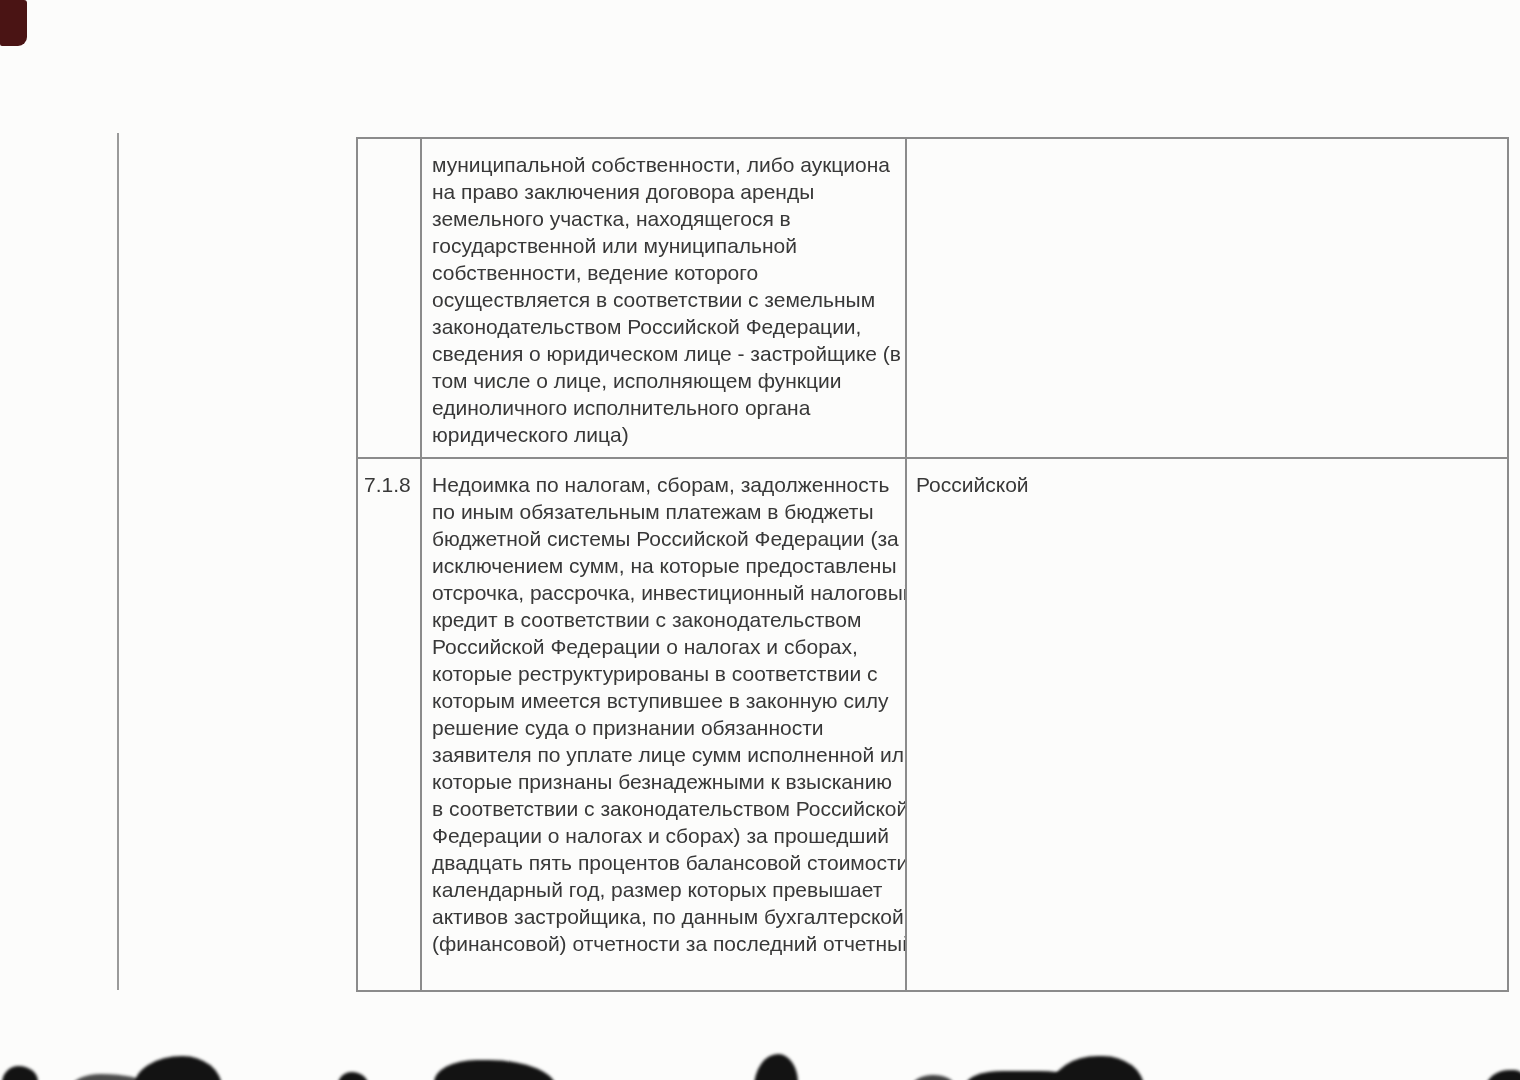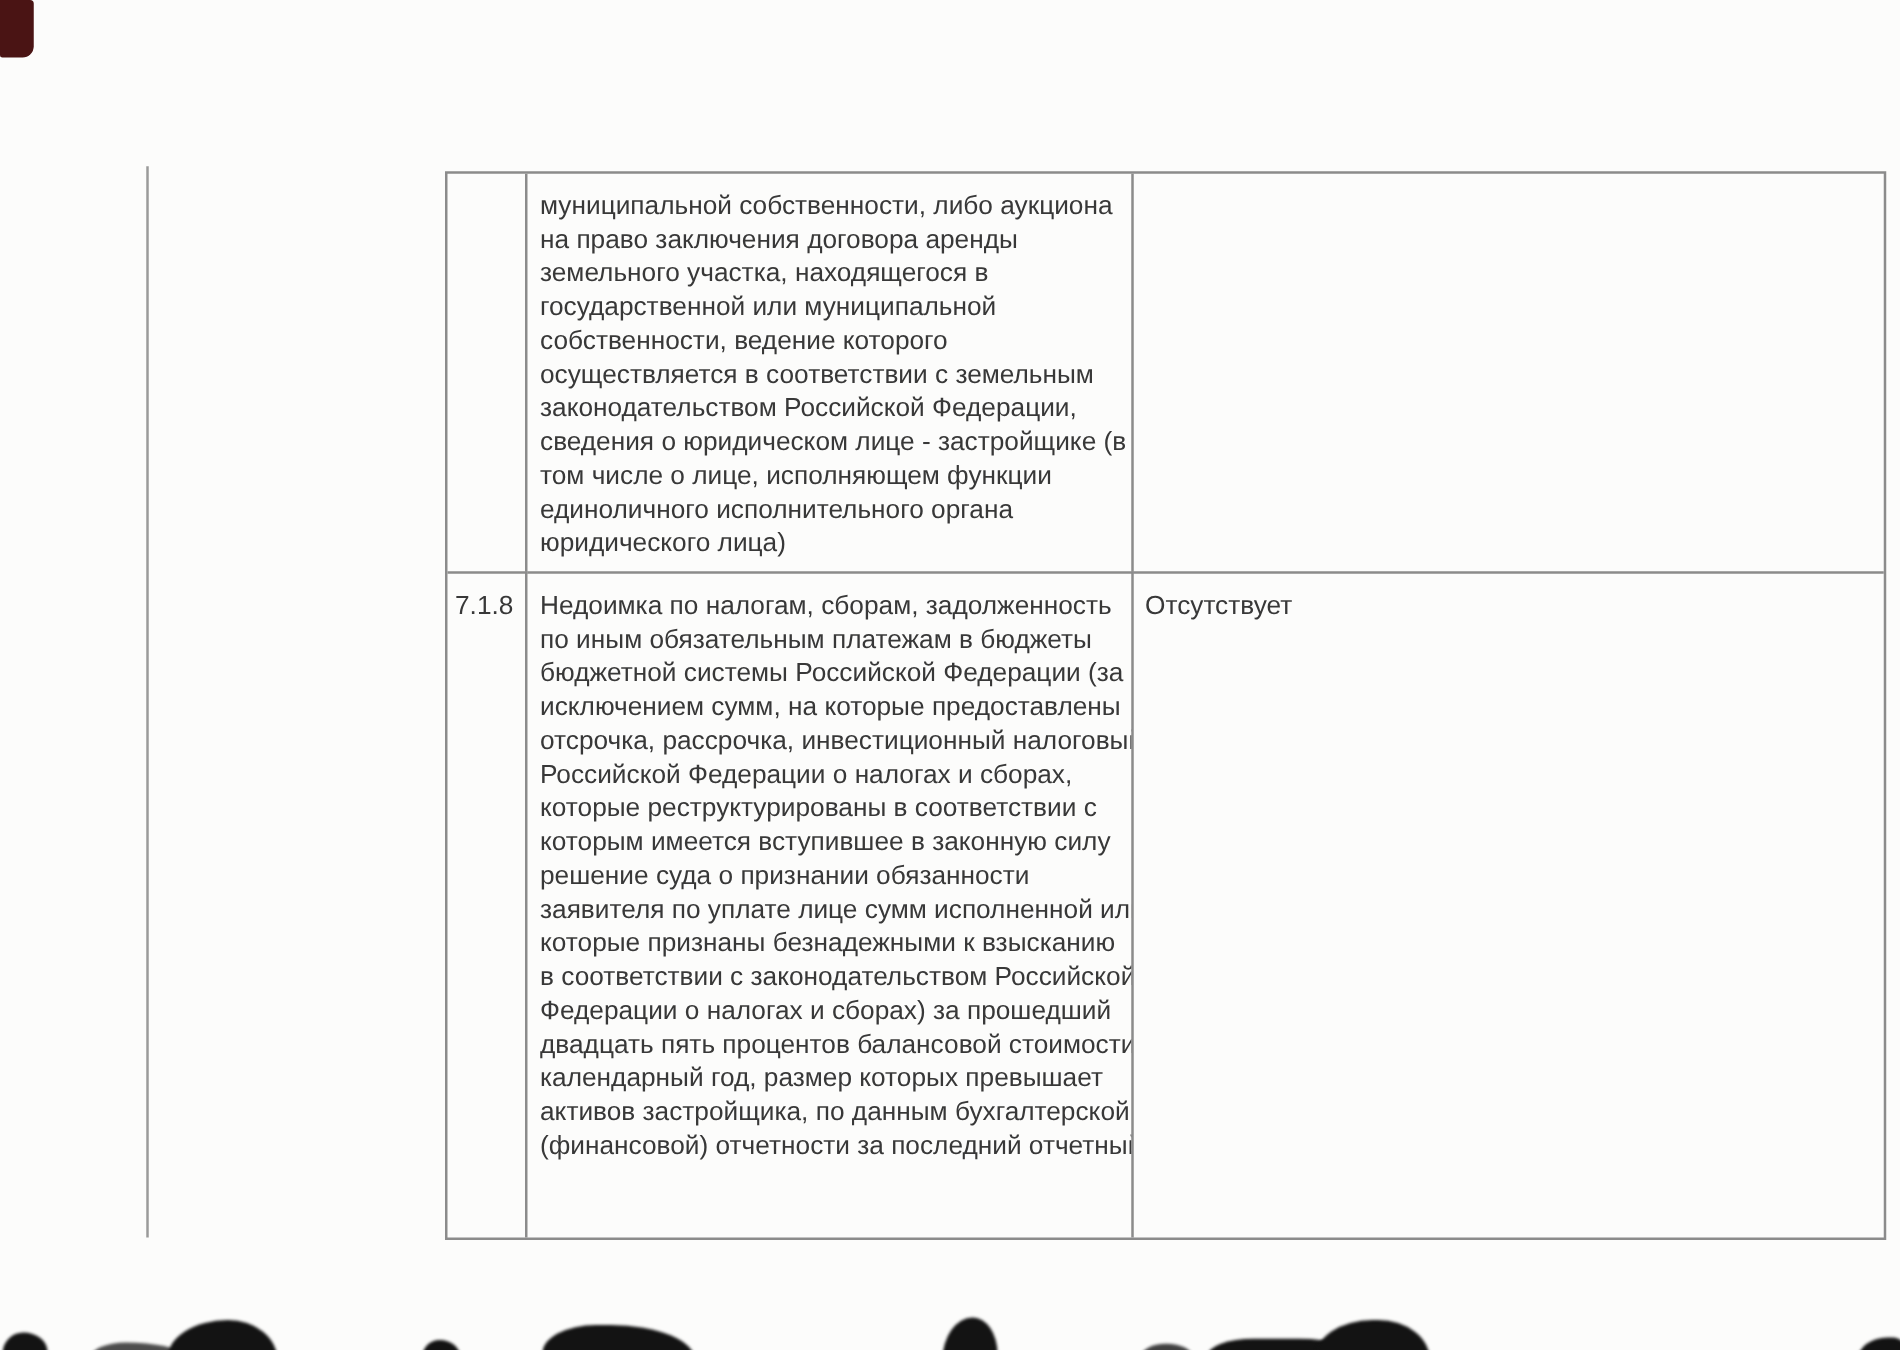--- a/index.html
+++ b/index.html
@@ -123,35 +123,36 @@
 
   <div class="cell col1 row2">
     <span class="item-number">7.1.8</span>
   </div>
   <div class="cell col2 row2">
       <div class="tline">Недоимка по налогам, сборам, задолженность</div>
       <div class="tline">по иным обязательным платежам в бюджеты</div>
       <div class="tline">бюджетной системы Российской Федерации (за</div>
       <div class="tline">исключением сумм, на которые предоставлены</div>
       <div class="tline">отсрочка, рассрочка, инвестиционный налоговый</div>
+      <div class="tline">кредит в соответствии с законодательством</div>
       <div class="tline">Российской Федерации о налогах и сборах,</div>
       <div class="tline">которые реструктурированы в соответствии с</div>
       <div class="tline">которым имеется вступившее в законную силу</div>
       <div class="tline">решение суда о признании обязанности</div>
       <div class="tline">заявителя по уплате лице сумм исполненной или</div>
       <div class="tline">которые признаны безнадежными к взысканию</div>
       <div class="tline">в соответствии с законодательством Российской</div>
       <div class="tline">Федерации о налогах и сборах) за прошедший</div>
       <div class="tline">двадцать пять процентов балансовой стоимости</div>
       <div class="tline">календарный год, размер которых превышает</div>
       <div class="tline">активов застройщика, по данным бухгалтерской</div>
       <div class="tline">(финансовой) отчетности за последний отчетный</div>
     </div>
   <div class="cell col3 row2">
-    <span>Отсутствует</span>
+    <span>Российской</span>
   </div>
 
 </div>
 
 <div class="corner-ink-mark"></div>
 <div class="ink-layer">
   <div class="smudge sm-a"></div>
   <div class="smudge sm-b"></div>
   <div class="smudge sm-c"></div>
   <div class="smudge sm-d"></div>

